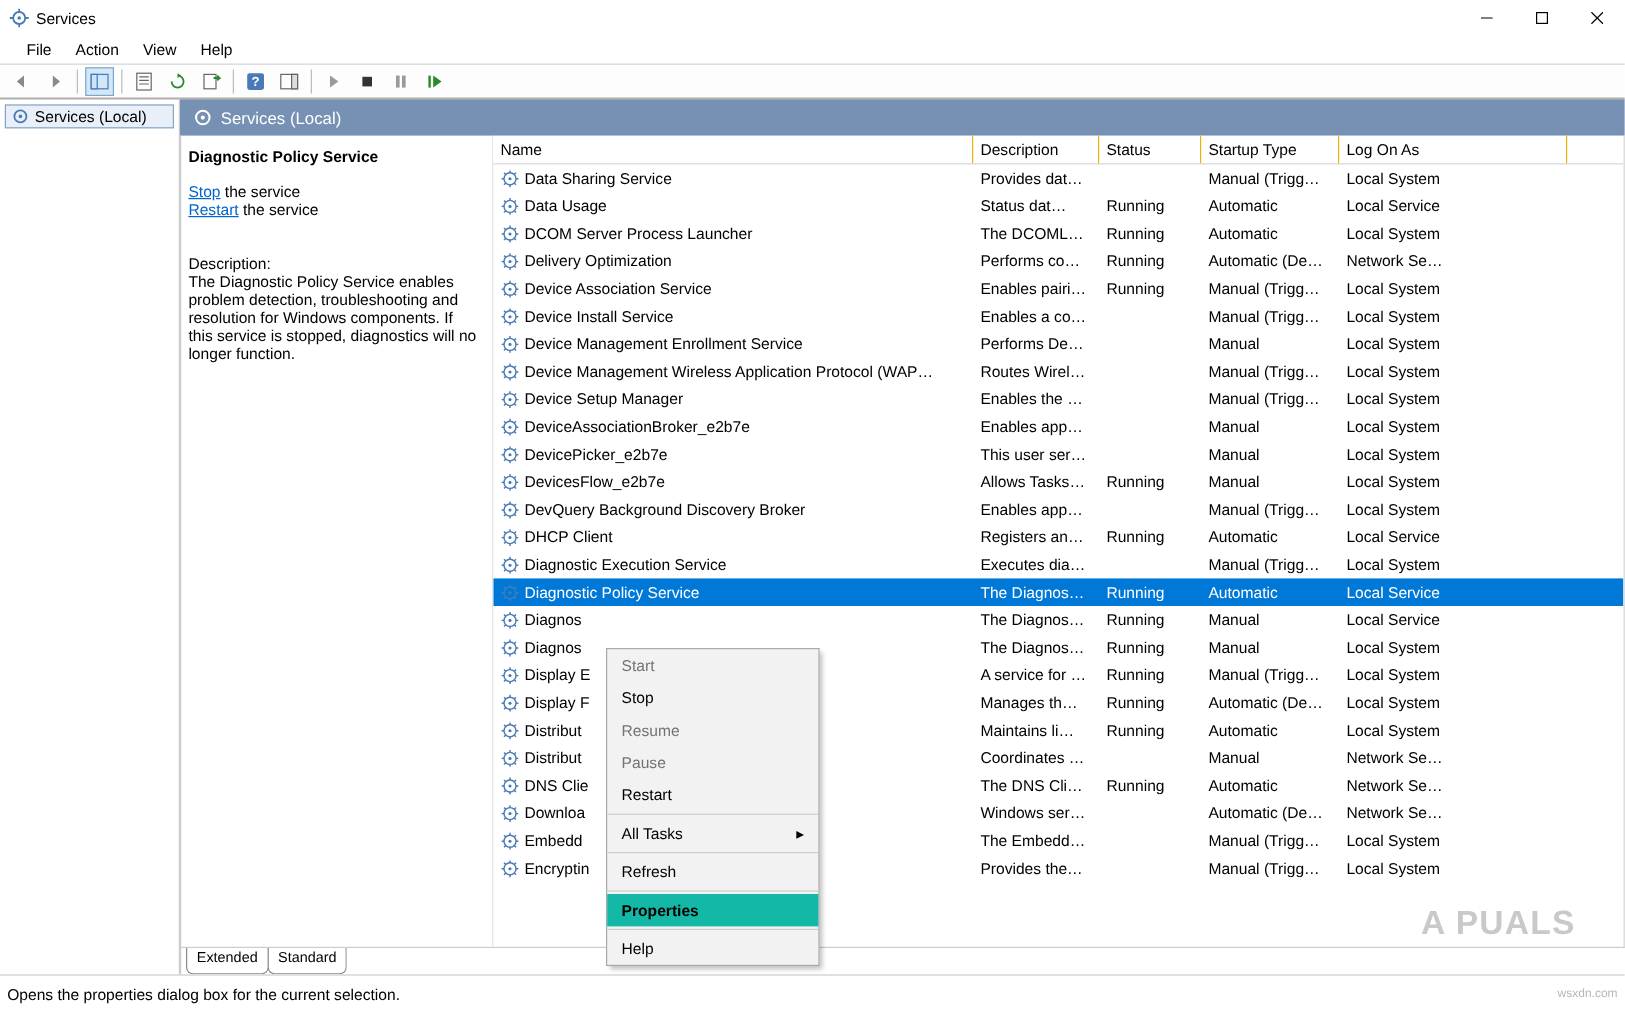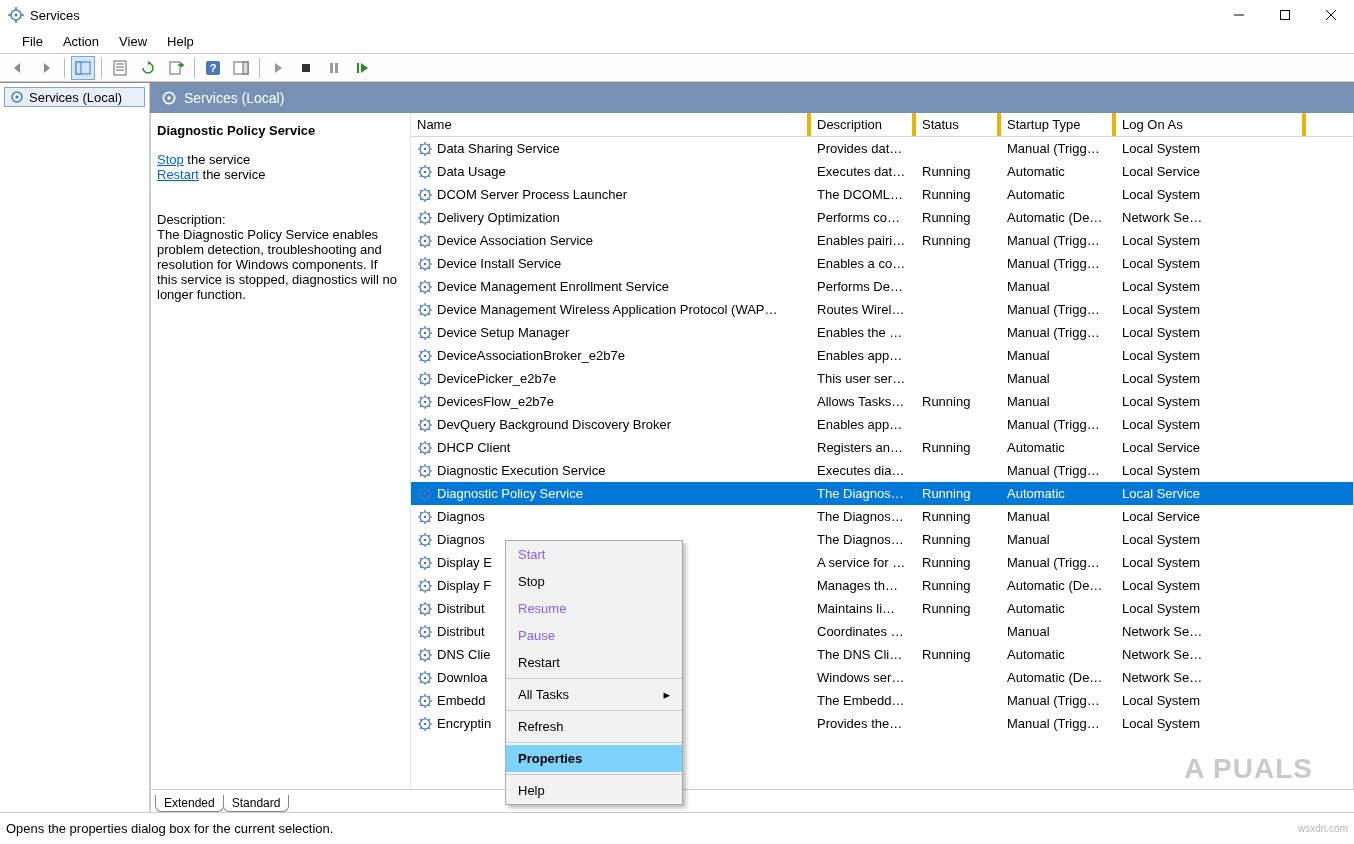--- a/index.html
+++ b/index.html
@@ -22,40 +22,40 @@
   .tree-item { display:flex; align-items:center; gap:4px; font-size:13px; padding: 1px 4px; border: 1px solid #84a5c4; background:#e8eff8; }
   .content { flex:1; display:flex; flex-direction:column; }
   .tabheader { height:30px; background:#7691b3; display:flex; align-items:center; padding-left:10px; color:#fff; font-size:14px; gap:6px;}
   .split { flex:1; display:flex; border:1px solid #ccc; border-top:none; overflow:hidden; position:relative; }
   .detailpane { width: 260px; padding: 10px 10px 10px 6px; font-size:13px; border-right: 1px solid #e4e4e4;}
   .detailpane .svc-title { font-weight: bold; margin-bottom: 14px; }
   .detailpane a { color:#0066cc; text-decoration: underline; cursor:pointer;}
   .detailpane .desc-label { margin-top: 30px; }
   .listpane { flex:1; display:flex; flex-direction:column; overflow:hidden; position:relative;}
   .listheader { display:flex; border-bottom:1px solid #d6d6d6; background:#fff; }
-  .listheader div { padding: 4px 6px; font-size:13px; border-right: 4px solid #eab308; }
+  .listheader div { padding: 4px 6px; font-size:13px; border-right: 1px solid #eab308; }
   .col-name { width: 400px; padding-left: 6px; }
   .col-desc { width: 105px; }
   .col-status { width: 85px; }
   .col-startup { width: 115px; }
   .col-logon { width: 190px; }
   .rows { flex:1; overflow-y: auto; }
   .row { display:flex; align-items:center; height: 23px; font-size:13px; white-space:nowrap; }
   .row > div { overflow:hidden; text-overflow: clip; padding: 0 6px; }
   .row .col-name { display:flex; align-items:center; gap: 4px; }
   .row.selected { background:#0078d7; color:#fff; }
   .gear { width:16px; height:16px; flex-shrink:0; }
-  .tabsfoot { height:22px; display:flex; align-items:flex-end; padding-left: 4px; font-size:12px; border-left:1px solid #ccc;}
+  .tabsfoot { height:22px; display:flex; padding-left: 4px; font-size:12px; border-left:1px solid #ccc;}
   .tabsfoot span { border:1px solid #888; border-top:none; border-radius: 0 0 6px 6px; padding: 1px 8px; margin-right:-1px; background:#fff;}
   .statusbar { height: 32px; border-top:1px solid #ccc; padding: 2px 6px; font-size:13px; display:flex; align-items:center;}
   .context-menu { position:absolute; left: 505px; top: 540px; width: 178px; background:#f2f2f2; border: 1px solid #aaa; box-shadow: 3px 3px 4px rgba(0,0,0,0.25); font-size:13px; z-index:10;}
   .context-menu .item { padding: 6px 12px; display:flex; align-items:center; justify-content:space-between;}
-  .context-menu .item.disabled { color:#8b5cf6; }
+  .context-menu .item.disabled { color:#737373; }
   .context-menu .item.bold { font-weight: bold; }
-  .context-menu .item.highlight { background:#7dd3fc; }
+  .context-menu .item.highlight { background:#14b8a6; }
   .context-menu .msep { height:1px; background:#ccc; margin: 2px 0; }
   .watermark { position:absolute; right: 40px; bottom: 4px; font-size: 28px; font-weight: 600; color:#c9c9c9; letter-spacing: 1px; pointer-events:none;}
   .gear-icon { width:16px; height:16px; display:inline-block; }
 </style>
 </head>
 <body>
 
 <div class="window">
 
   <div class="titlebar">
@@ -246,21 +246,21 @@
                       <line x1="1" y1="8" x2="3" y2="8"></line>
                       <line x1="13" y1="8" x2="15" y2="8"></line>
                       <line x1="3" y1="3" x2="4.5" y2="4.5"></line>
                       <line x1="11.5" y1="11.5" x2="13" y2="13"></line>
                       <line x1="3" y1="13" x2="4.5" y2="11.5"></line>
                       <line x1="11.5" y1="4.5" x2="13" y2="3"></line>
                     </g>
                   </svg>
                   <span>Data Usage</span>
                 </div>
-                <div class="col-desc">Executes dat…</div>
+                <div class="col-desc">Status dat…</div>
                 <div class="col-status">Running</div>
                 <div class="col-startup">Automatic</div>
                 <div class="col-logon">Local Service</div>
               </div>
               <div class="row">
                 <div class="col-name">
                   <svg class="gear" viewBox="0 0 16 16">
                     <circle cx="8" cy="8" r="5" fill="none" stroke="#4a7ab5" stroke-width="1.2"></circle>
                     <circle cx="8" cy="8" r="1.3" fill="#4a7ab5"></circle>
                     <g stroke="#4a7ab5" stroke-width="1.2">

